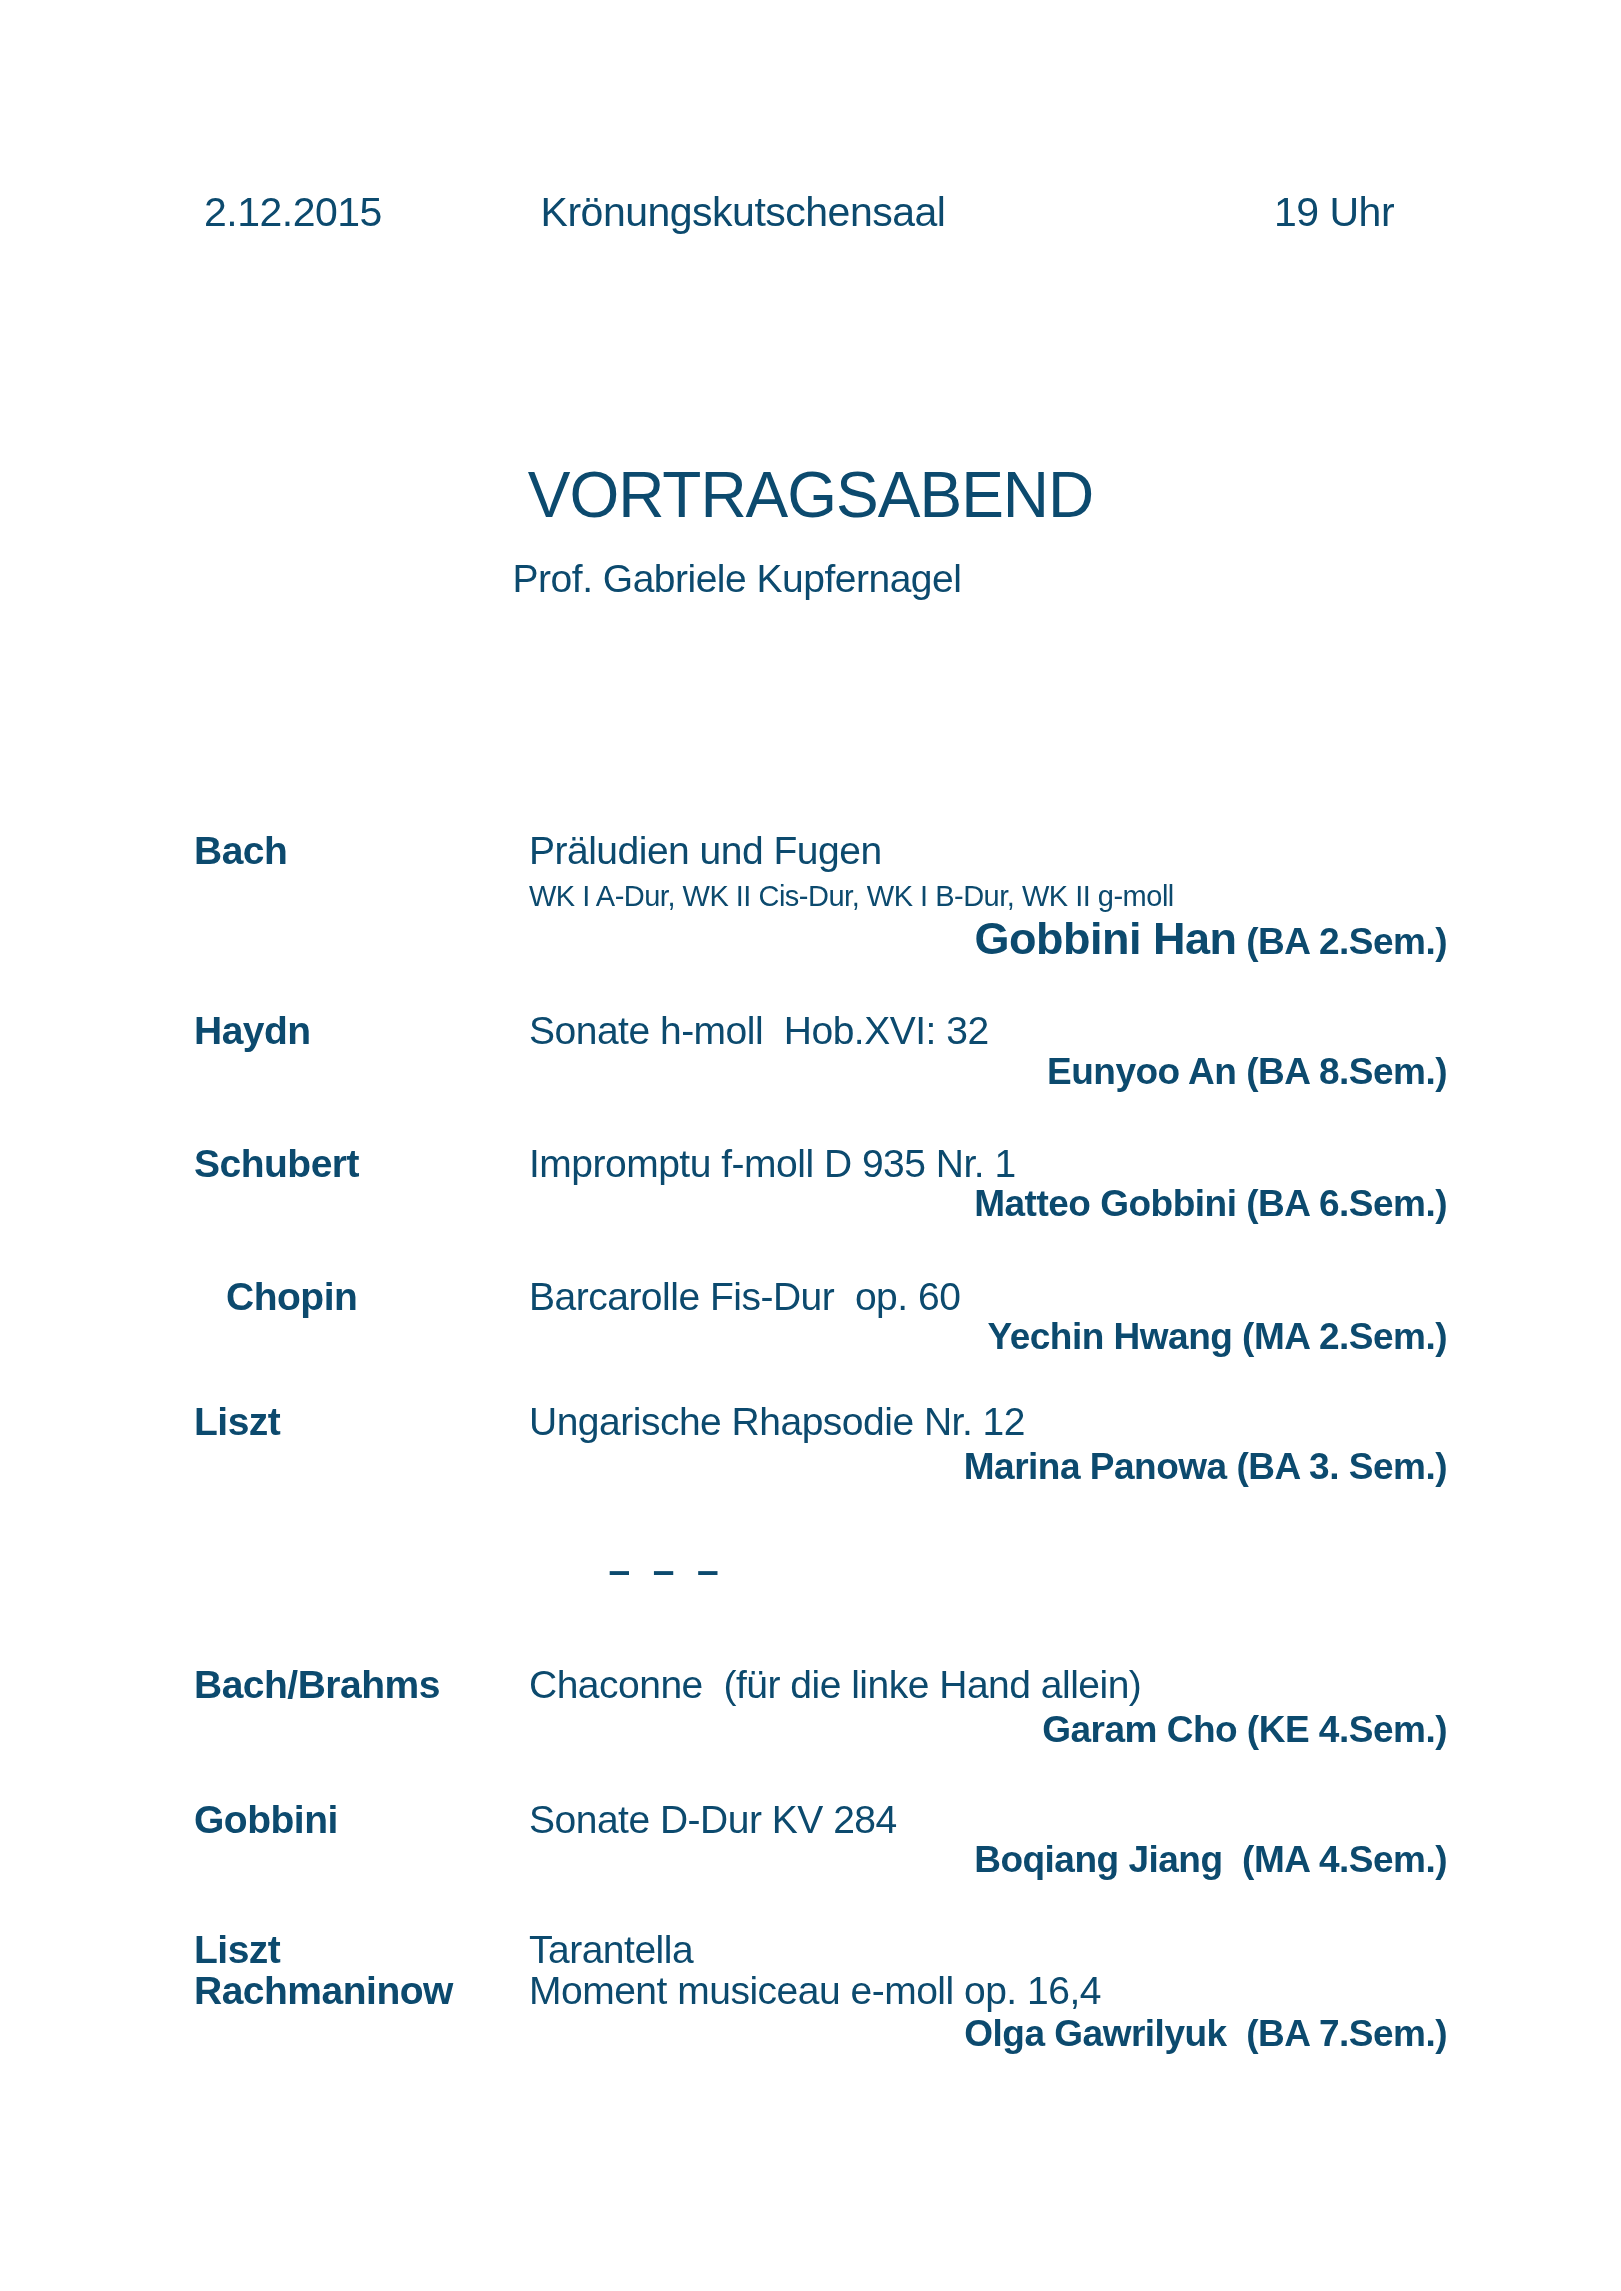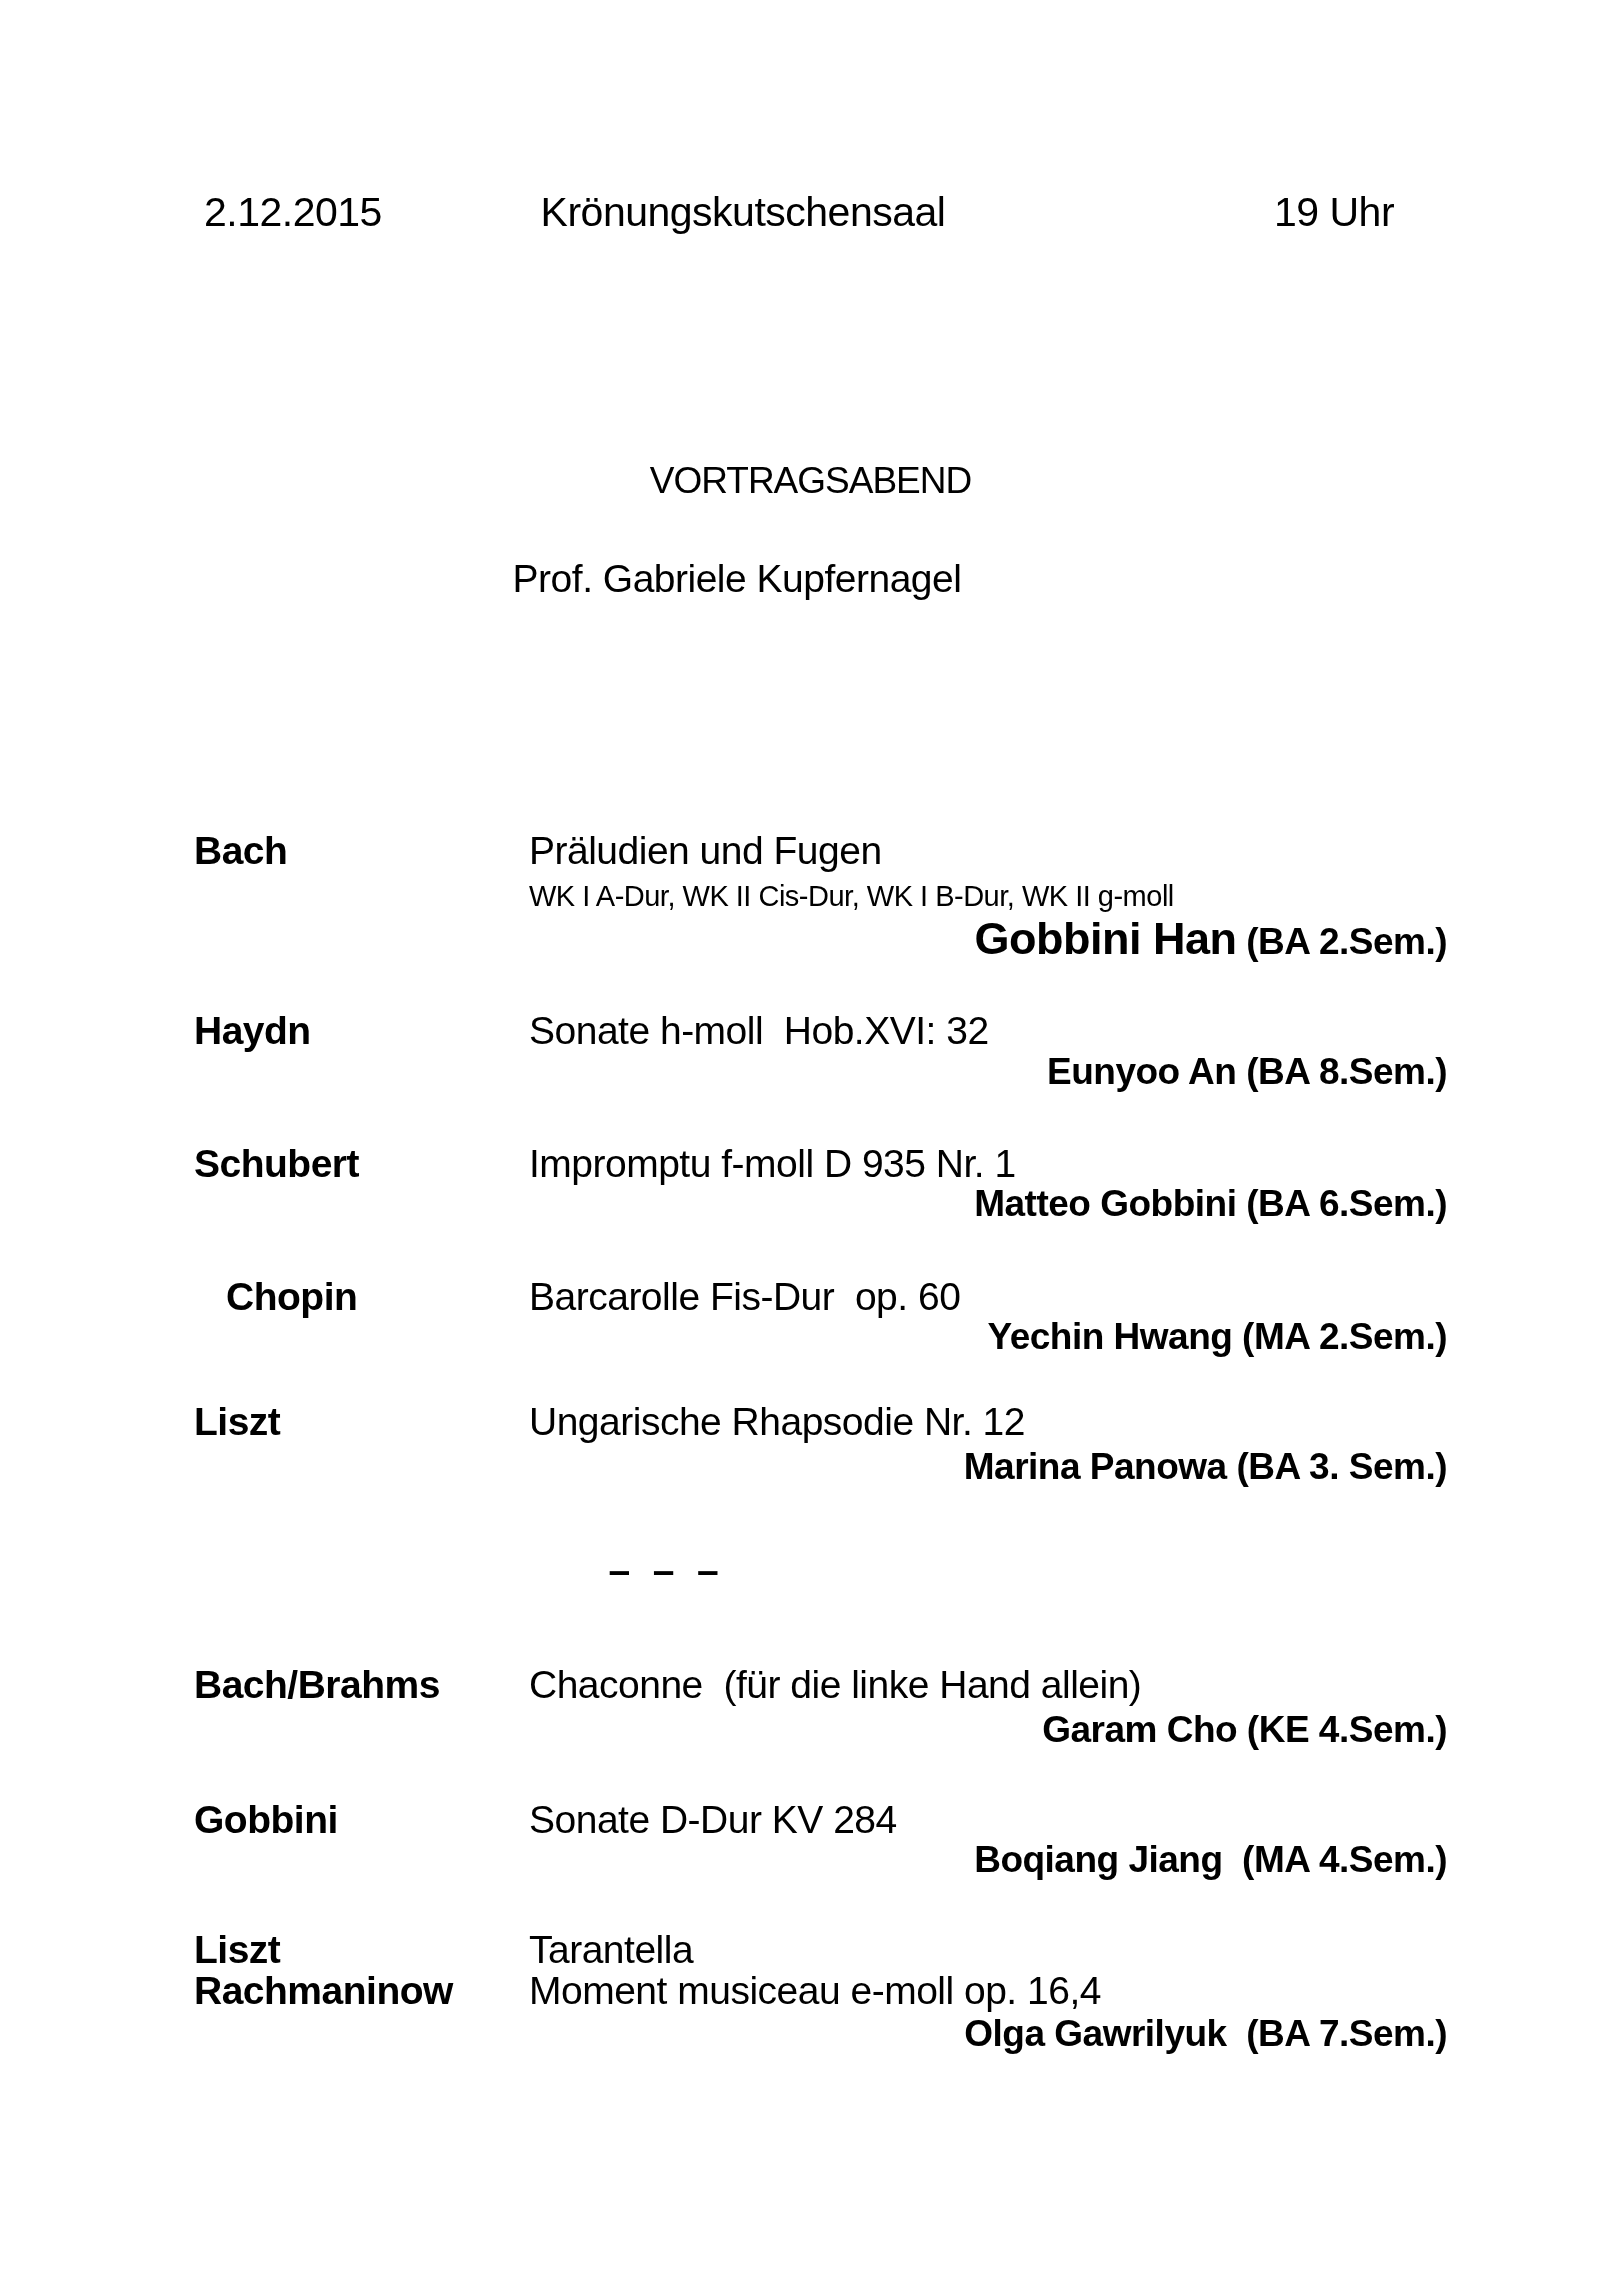--- a/index.html
+++ b/index.html
@@ -1,33 +1,33 @@
 <!DOCTYPE html>
 <html><head>
 <meta charset="utf-8">
 <style>
   html, body { margin: 0; padding: 0; background: #e8e8e8; }
   .page {
     position: relative;
     width: 1621px;
     height: 2292px;
     background: #ffffff;
-    color: #000000;
+    color: #0c4a6e;
     font-family: "Liberation Sans", sans-serif;
     overflow: hidden;
     margin: 0 auto;
   }
   .abs { position: absolute; line-height: 1.05; white-space: pre; letter-spacing: -0.5px; }
   .center { text-align: center; }
   .right { text-align: right; }
 
   .hdr-item { font-size: 41px; }
 
   .title {
-    font-size: 37px;
+    font-size: 64px;
     letter-spacing: -1px;
     font-weight: normal;
     margin: 0;
   }
   .subtitle { font-size: 39px; }
 
   .composer { left: 194px; font-size: 39px; font-weight: bold; }
   .piece    { left: 529px; font-size: 39px; }
   .detail   { left: 529px; font-size: 29px; }
   .performer {

